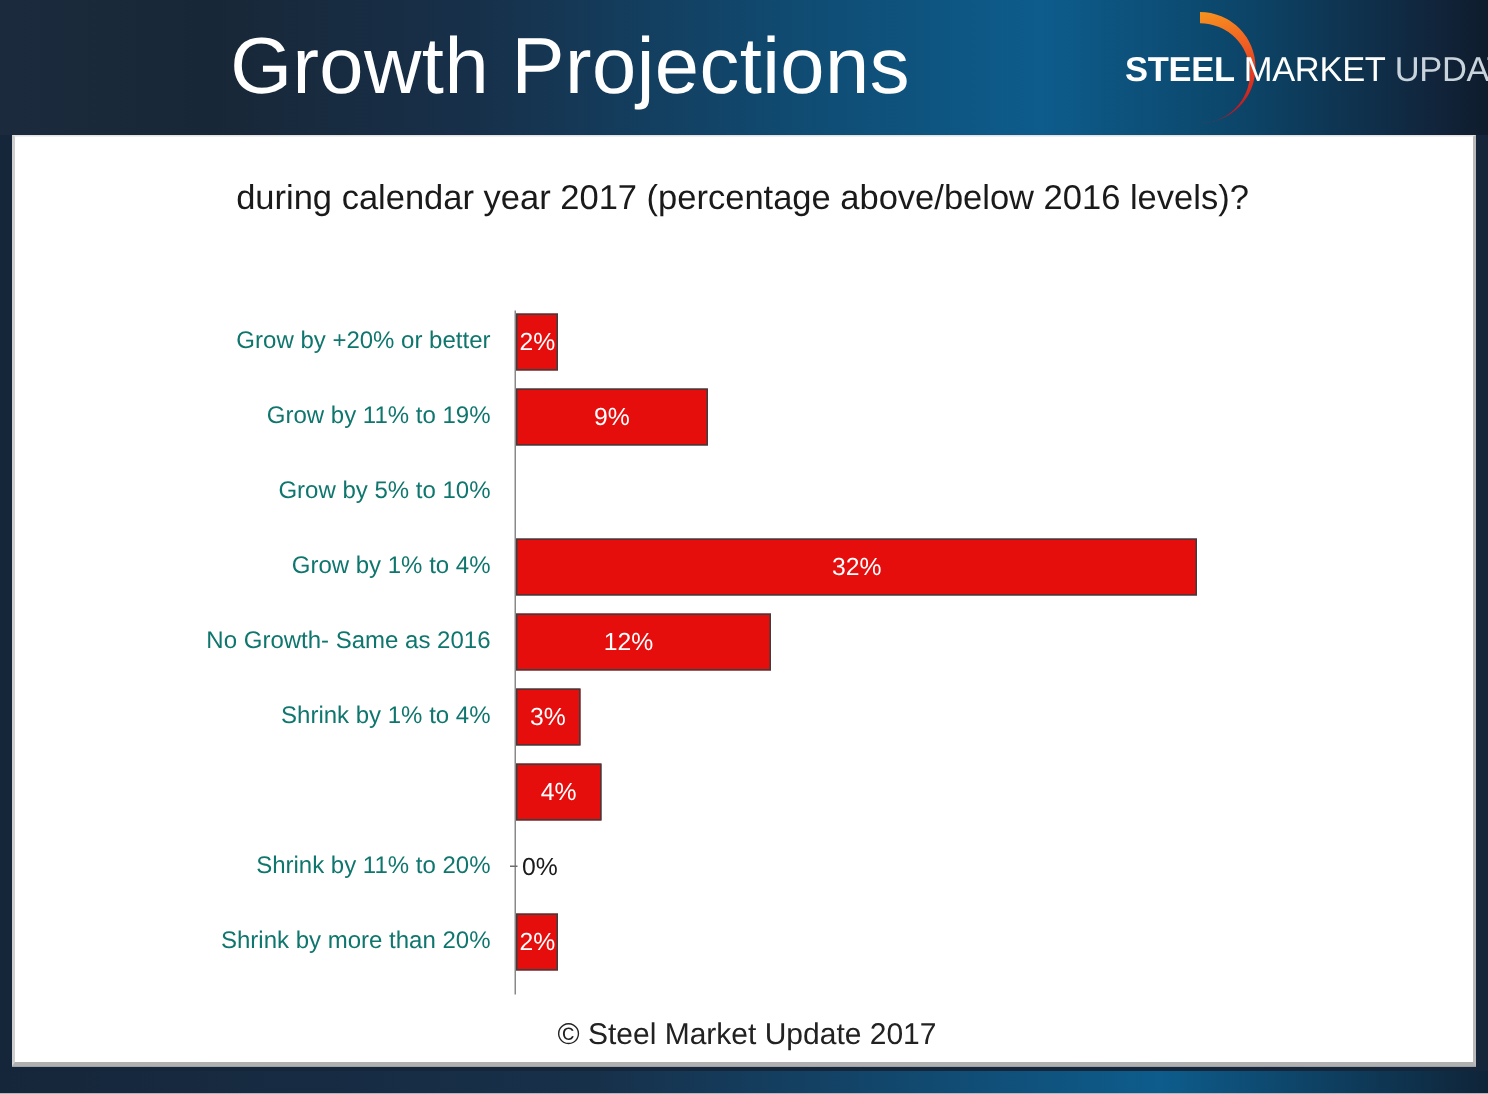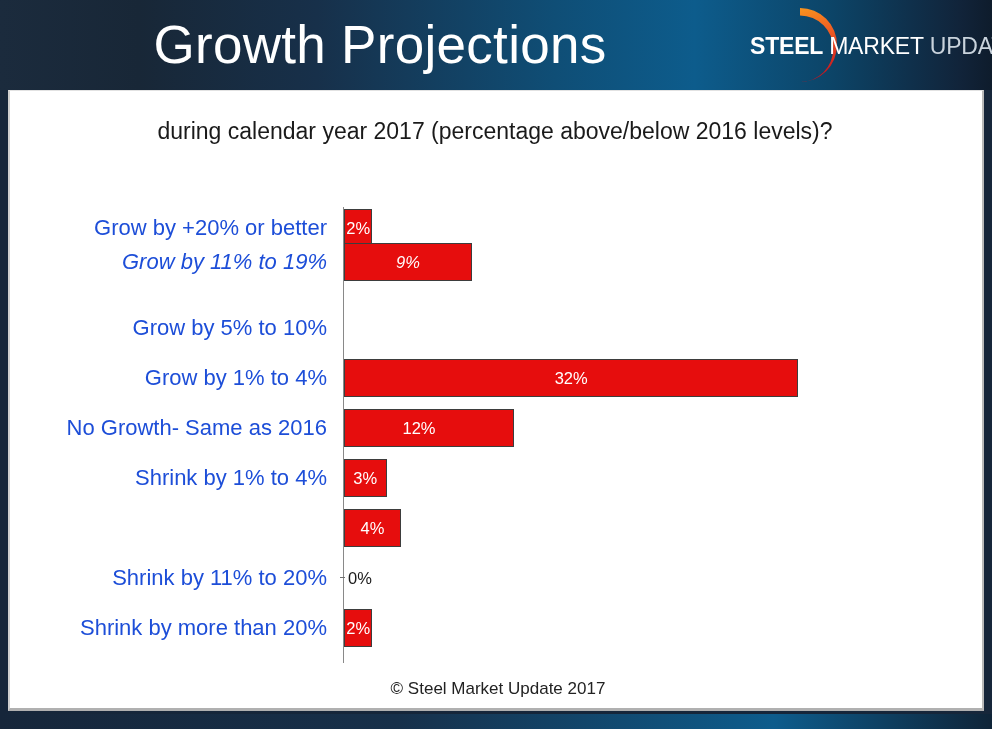--- a/index.html
+++ b/index.html
@@ -153,22 +153,22 @@
     height: 50px;
   }
   .cat-label {
     position: absolute;
     left: 0;
     top: 0;
     width: 325px;
     height: 50px;
     line-height: 50px;
     text-align: right;
-    color: #1d4ed8;
-    font-size: 22px;
+    color: #0f766e;
+    font-size: 16px;
     font-family: "Liberation Sans", sans-serif;
     white-space: nowrap;
     padding-right: 8px;
     box-sizing: border-box;
   }
   .bar-wrap {
     position: absolute;
     left: 334px;
     top: 0;
     height: 50px;
@@ -210,21 +210,21 @@
   }
 
   
   #copyright {
     position: absolute;
     left: 0;
     top: 588px;
     width: 976px;
     text-align: center;
     color: #222222;
-    font-size: 17px;
+    font-size: 20px;
     font-family: "Liberation Sans", sans-serif;
   }
 </style>
 </head>
 <body>
 
 <div id="slide">
 
   <div id="header">
     <div id="header-title">Growth Projections</div>
@@ -258,21 +258,21 @@
     <div id="plot">
       <div id="axis-line"></div>
       <div id="rows">
           <div class="row" style="top: 0px;">
             <div class="cat-label">Grow by +20% or better</div>
             <div class="bar-wrap">
               <div class="bar" style="width: 28.4px; background: rgb(230, 13, 13); border-color: rgb(61, 61, 61);"></div>
               <div class="bar-value" style="left: 0px; width: 28.4px;">2%</div>
             </div>
           </div>
-          <div class="row" style="top: 34px; font-style: italic;">
+          <div class="row" style="top: 50px;">
             <div class="cat-label">Grow by 11% to 19%</div>
             <div class="bar-wrap">
               <div class="bar" style="width: 127.8px; background: rgb(230, 13, 13); border-color: rgb(61, 61, 61);"></div>
               <div class="bar-value" style="left: 0px; width: 127.8px;">9%</div>
             </div>
           </div>
           <div class="row" style="top: 100px;">
             <div class="cat-label">Grow by 5% to 10%</div>
           </div>
           <div class="row" style="top: 150px;">

